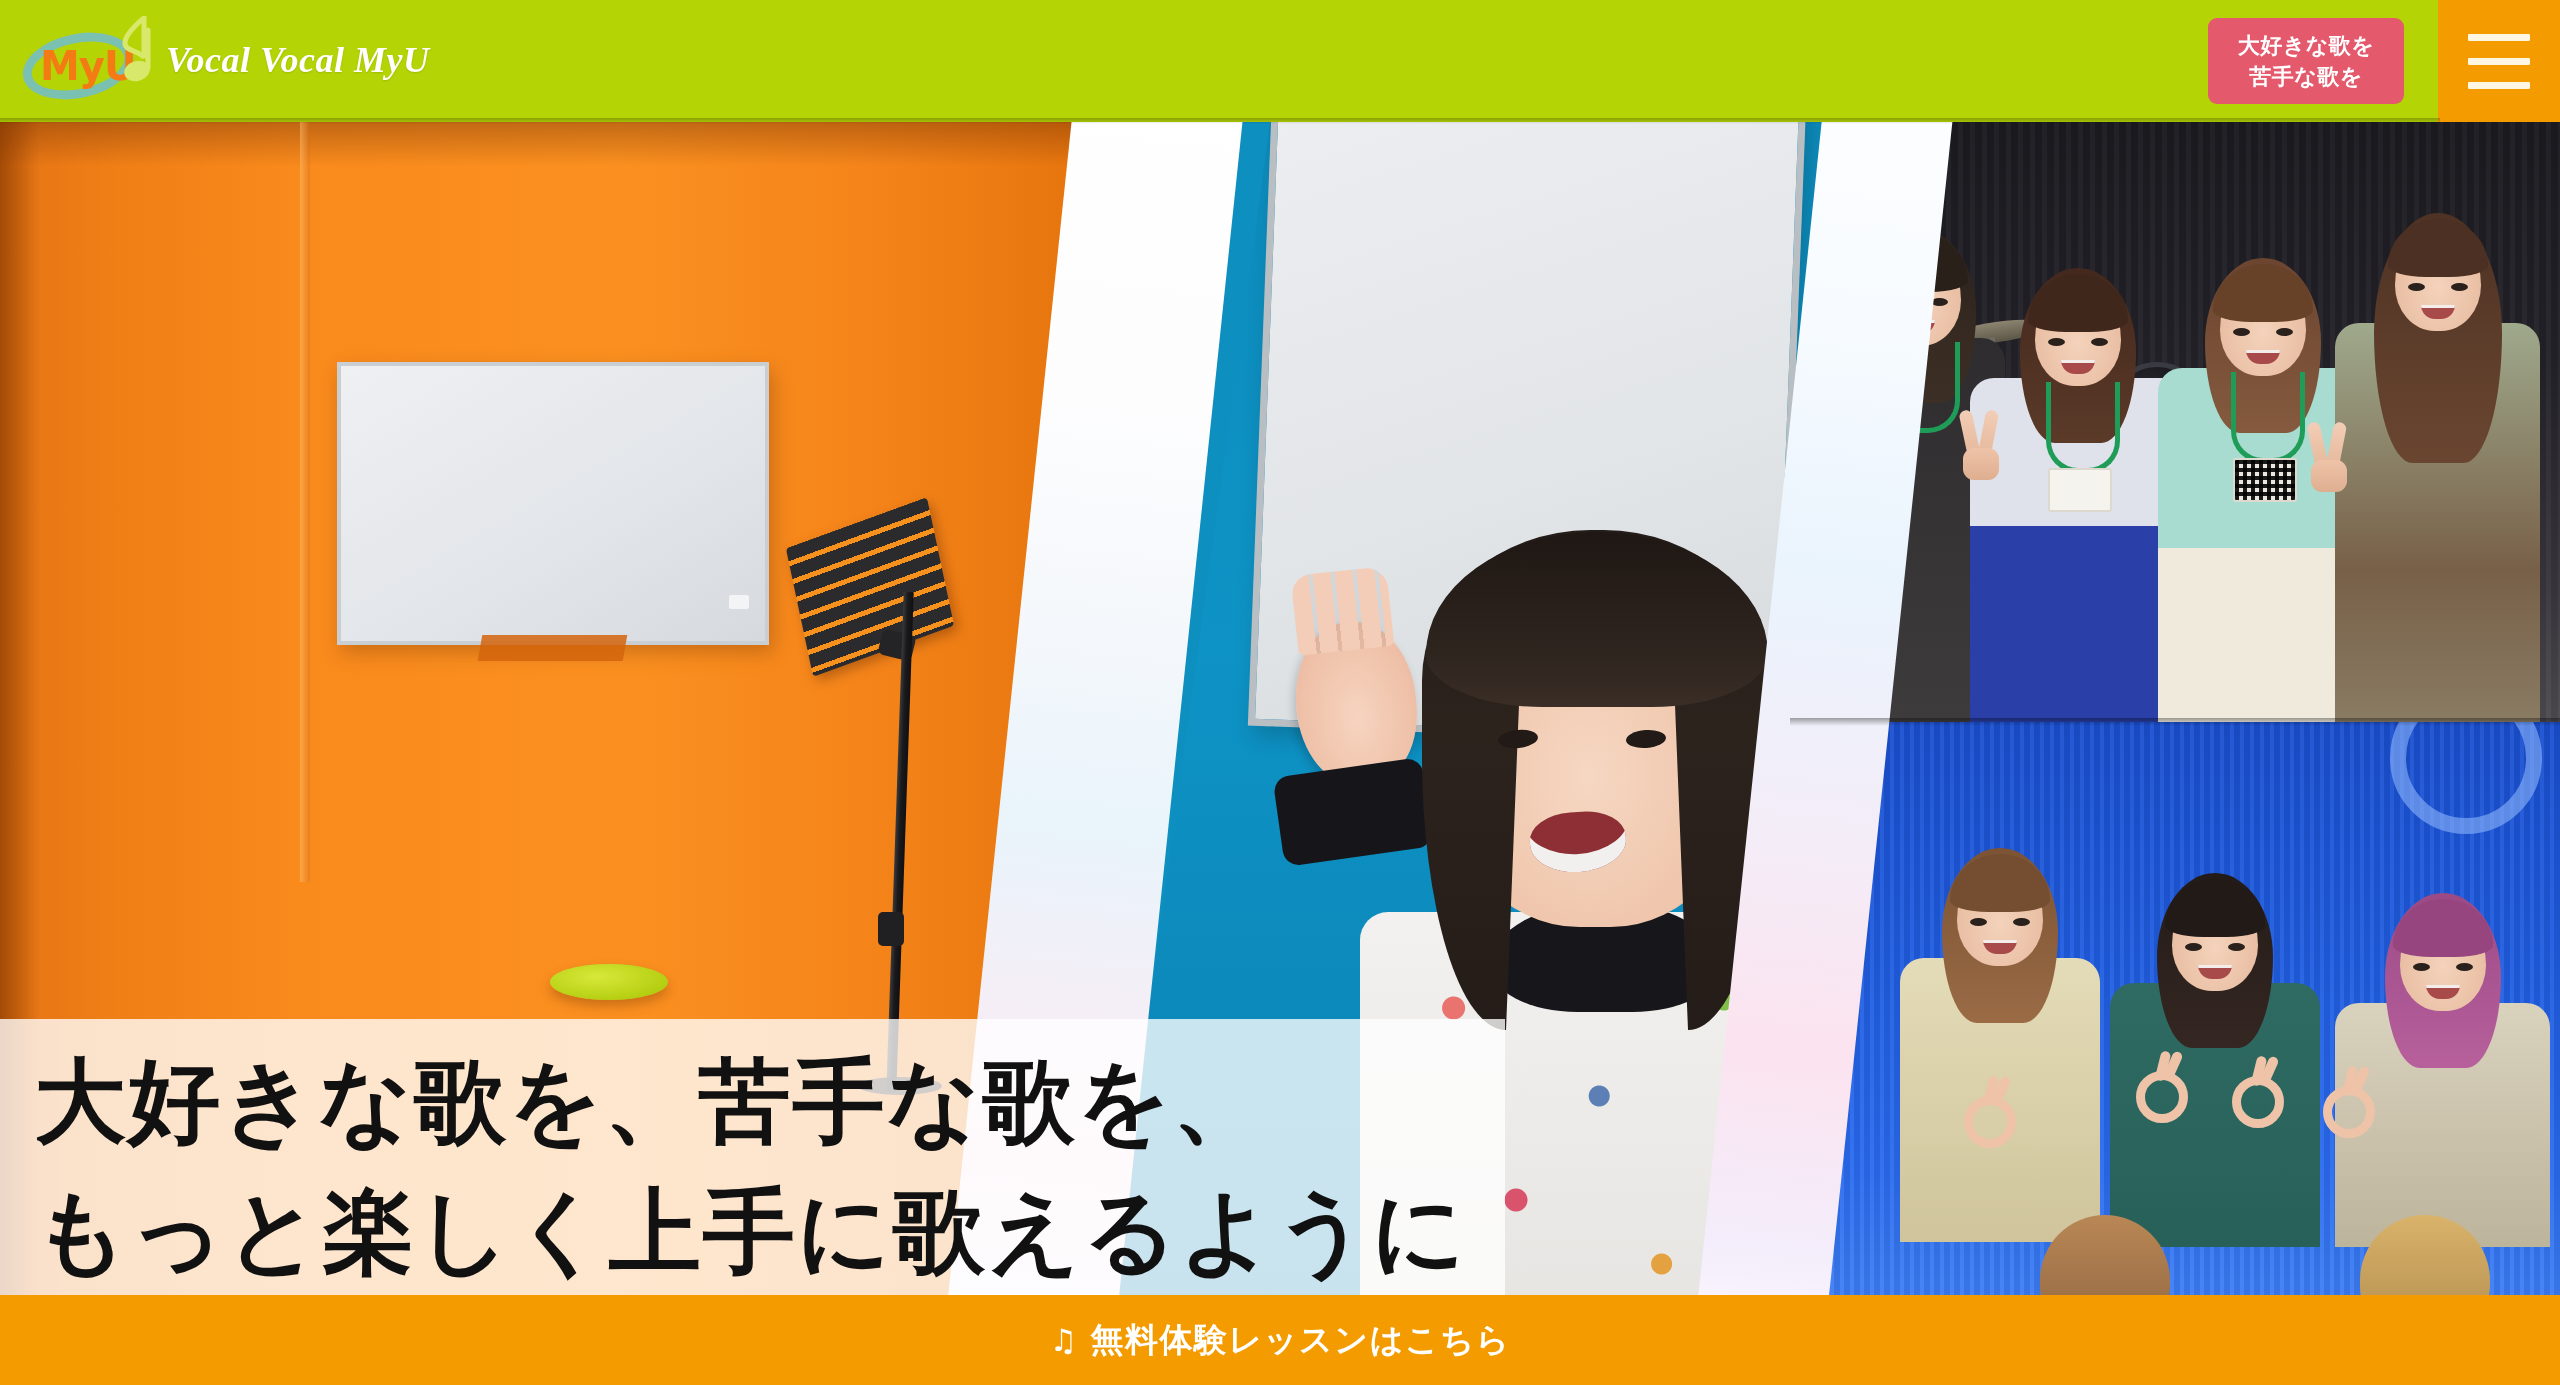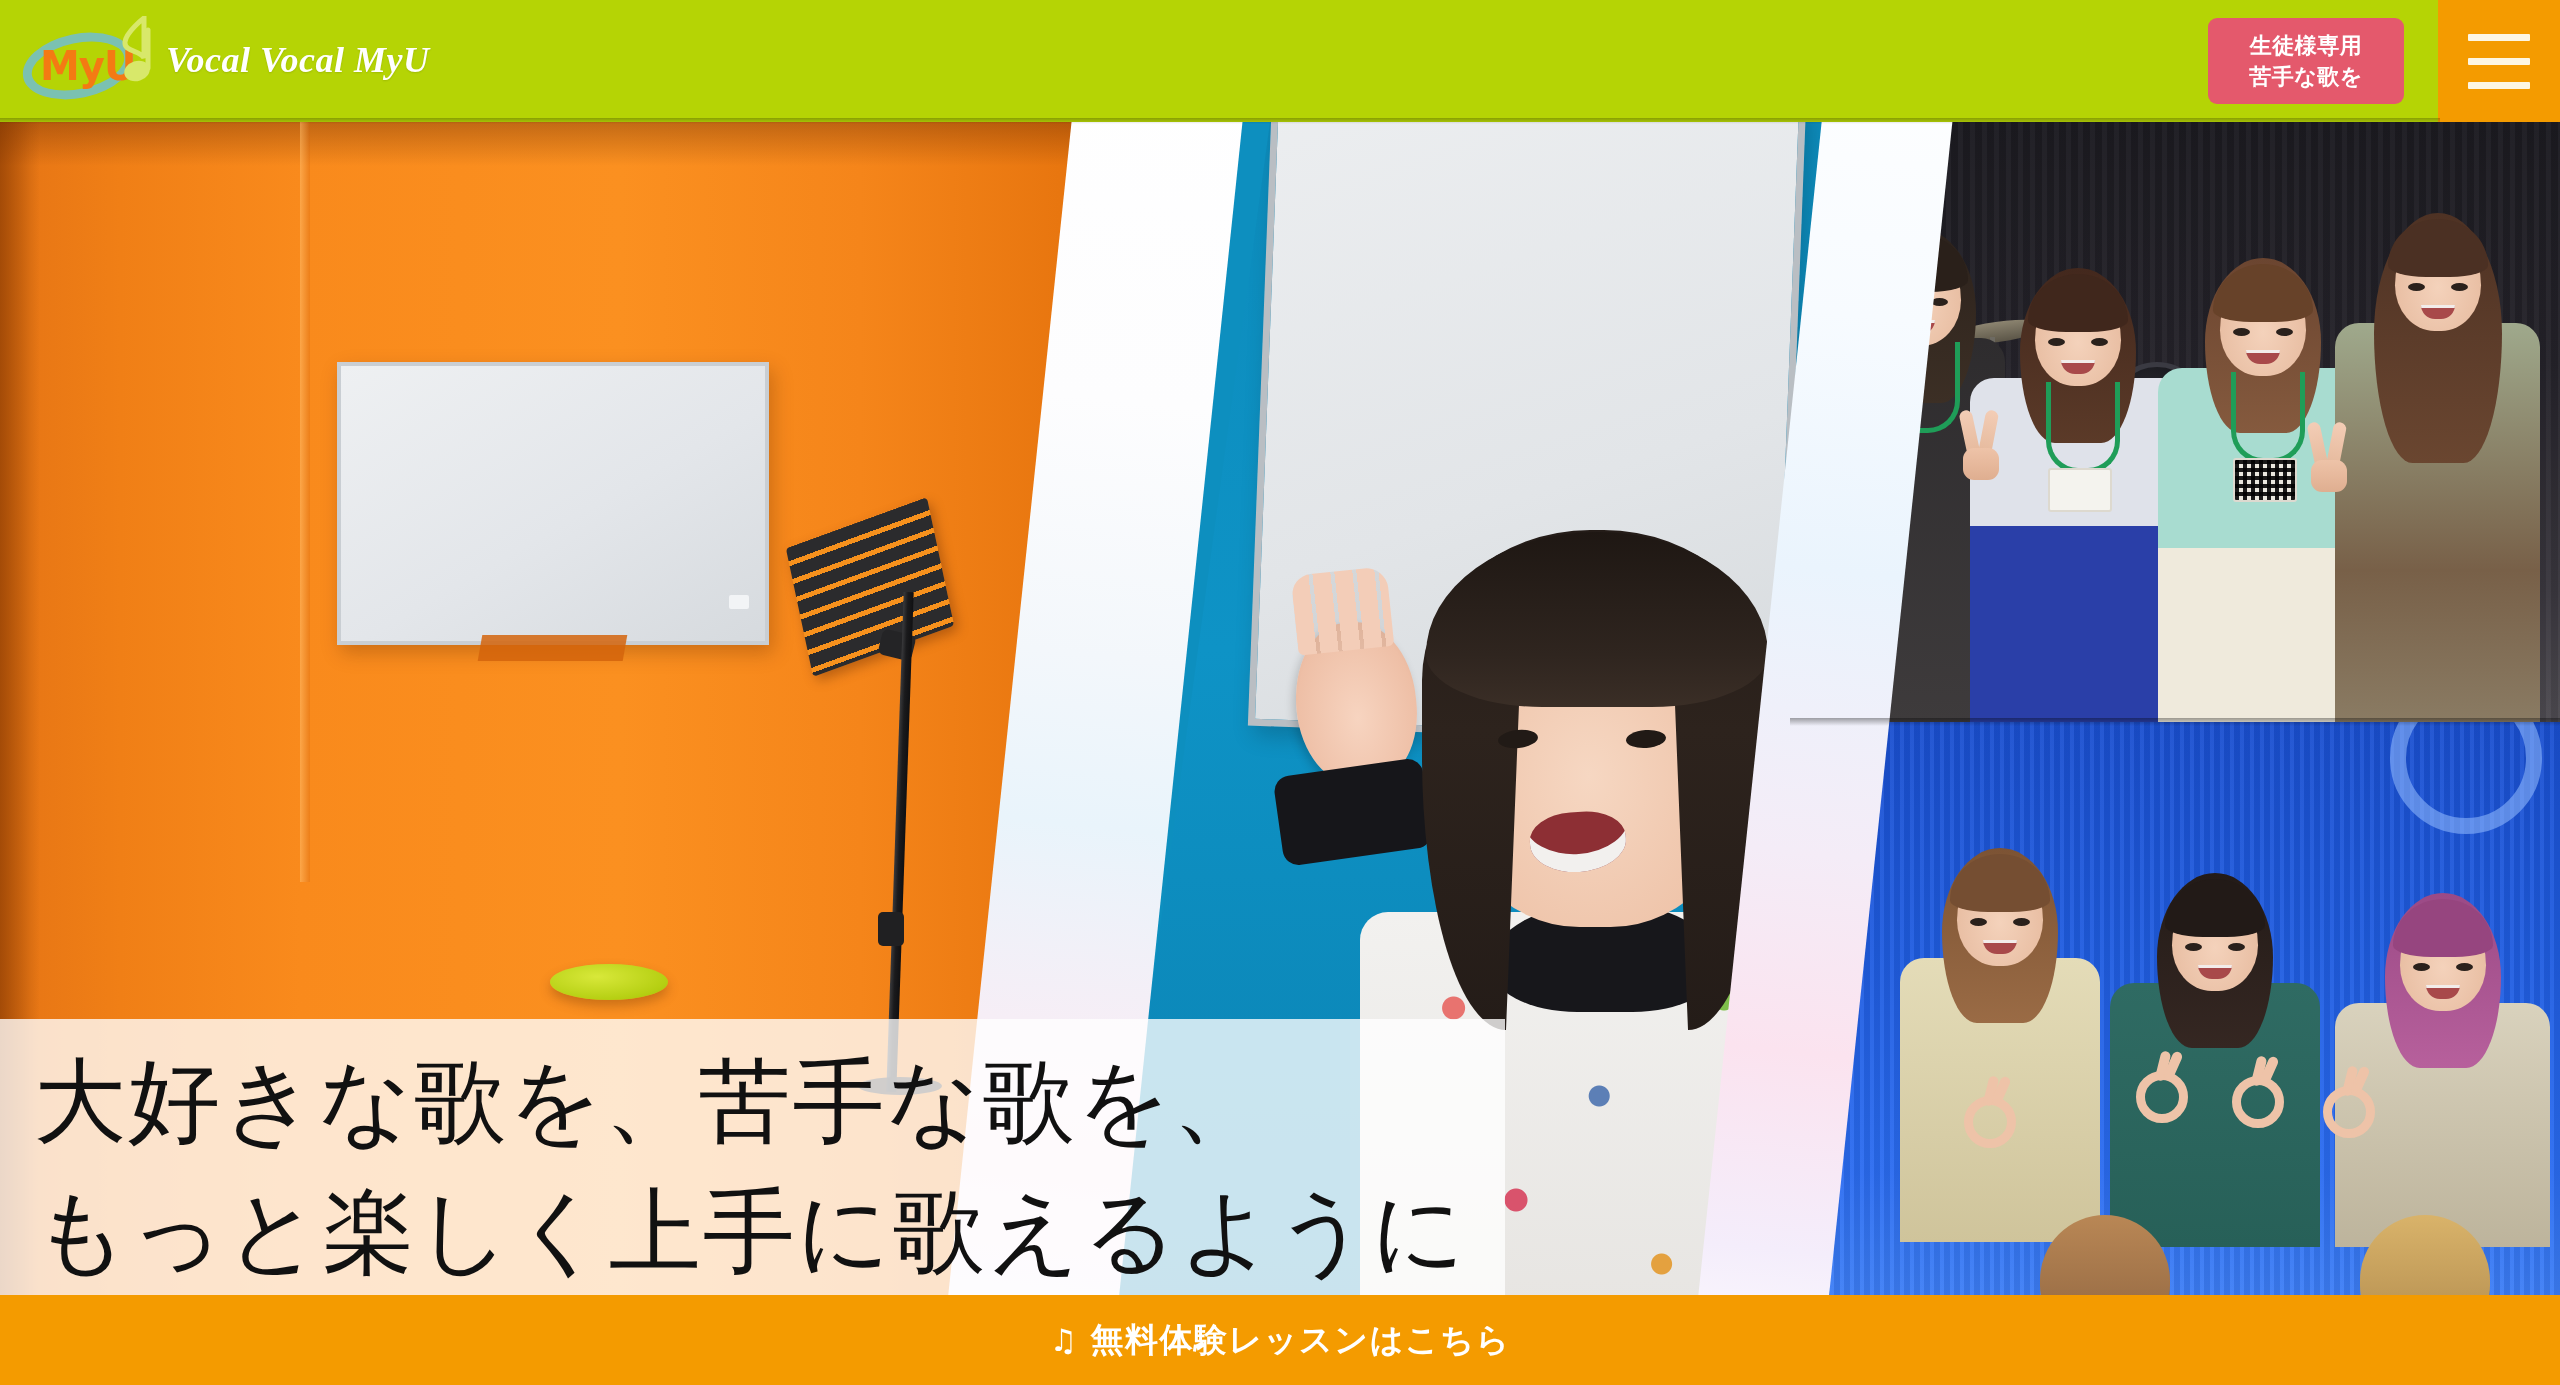--- a/index.html
+++ b/index.html
@@ -661,21 +661,21 @@
     width: 1505px;
     height: 298px;
     background: rgba(255,255,255,0.78);
     z-index: 20;
     padding: 18px 0 0 34px;
     box-sizing: border-box;
   }
   .headline-line {
     font-family: "DejaVu Sans", sans-serif;
     font-size: 92px;
-    font-weight: 400;
+    font-weight: 700;
     line-height: 130px;
     color: #111111;
     letter-spacing: 2px;
     white-space: nowrap;
   }
 
   
   .cta-bar {
     position: absolute;
     left: 0; top: 1295px;
@@ -881,21 +881,21 @@
         <svg class="logo-note" viewBox="0 0 40 74">
           <path d="M30 2 C30 2 12 16 11 26 C10 36 26 34 30 42 L30 2 Z" fill="none" stroke="#d8e86a" stroke-width="5" stroke-linecap="round"></path>
           <ellipse cx="23" cy="55" rx="13" ry="10" fill="#d8e86a" transform="rotate(-18 23 55)"></ellipse>
           <path d="M34 52 L34 14" stroke="#d8e86a" stroke-width="5" stroke-linecap="round" fill="none"></path>
         </svg>
       </div>
       <div class="logo-wordmark">Vocal Vocal MyU</div>
     </div>
 
     <button class="reserve-btn">
-      <span>生徒様専用</span>
+      <span>大好きな歌を</span>
       <span>苦手な歌を</span>
     </button>
 
     <div class="hamburger">
       <div class="bar"></div>
       <div class="bar"></div>
       <div class="bar"></div>
     </div>
   </div>
   <div class="header-strip-shadow"></div>

